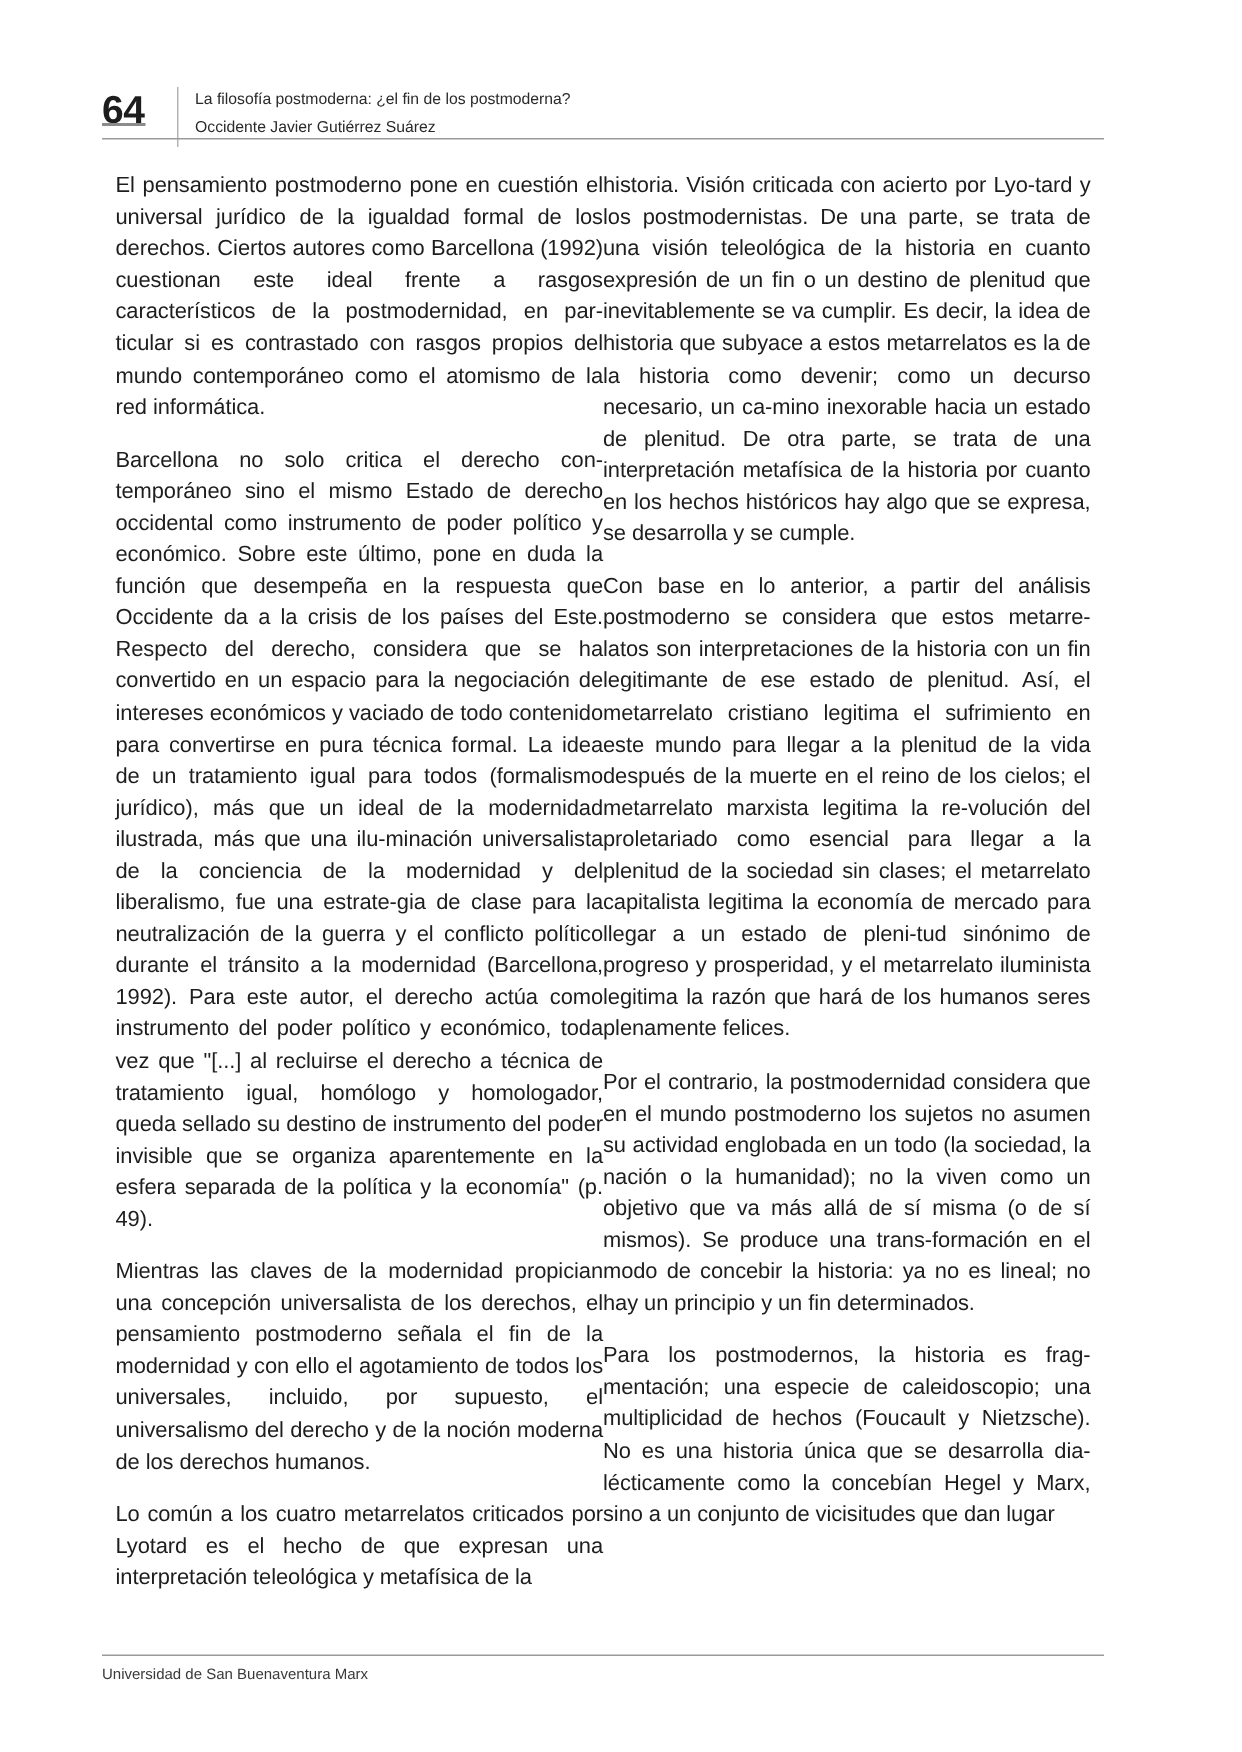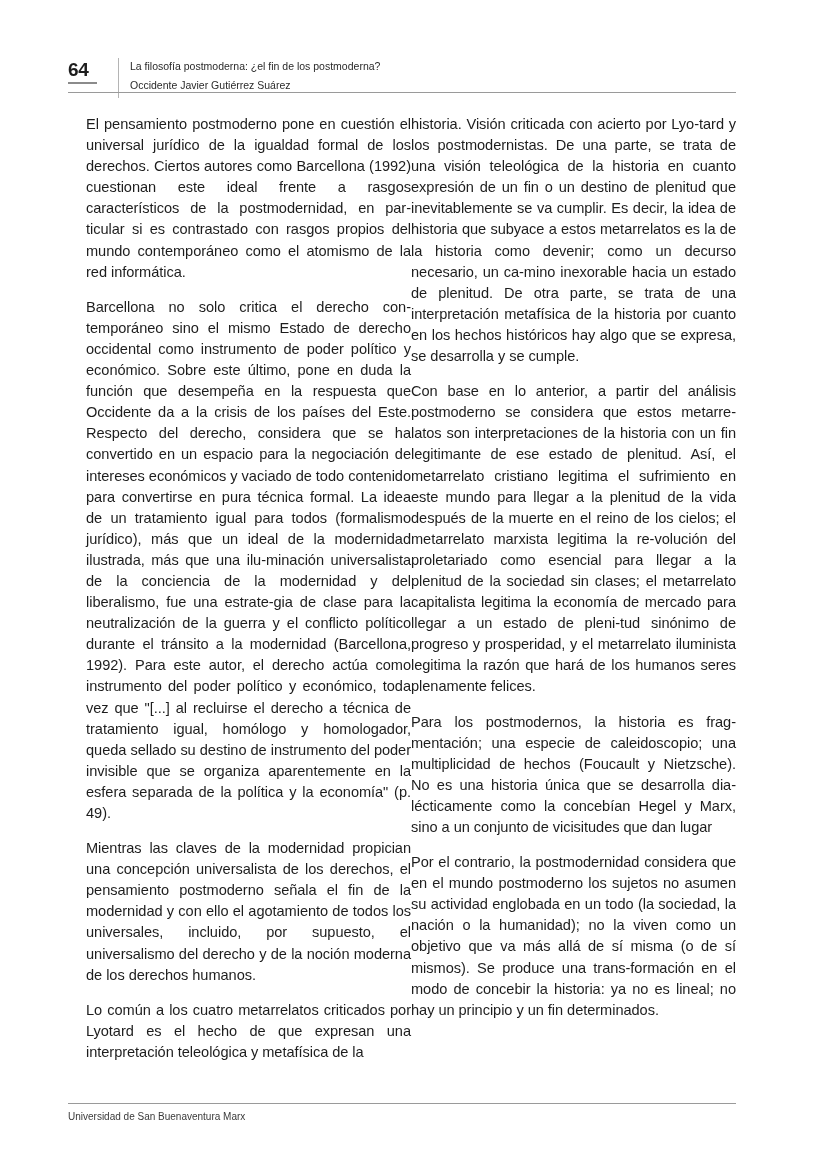--- a/index.html
+++ b/index.html
@@ -31,21 +31,21 @@
 
   .folio-block {
     position: absolute;
     left: 0;
     top: 2px;
     width: 46px;
     text-align: left;
   }
 
   .folio {
-    font-size: 19px;
+    font-size: 26px;
     font-weight: bold;
     letter-spacing: -0.3px;
     color: #1d1d1d;
     line-height: 1;
     display: block;
   }
 
   .folio-rule {
     position: absolute;
     left: 0;
@@ -95,21 +95,21 @@
   }
 
   
   .columns {
     position: absolute;
     left: 68px;
     top: 114px;
     width: 668px;
     height: 960px;
     display: flex;
-    justify-content: flex-end;
+    justify-content: center;
   }
 
   .col {
     width: 325px;
   }
 
   .col p {
     margin: 0 0 14px 0;
     font-size: 14.6px;
     line-height: 21.1px;
@@ -171,21 +171,21 @@
     <div class="col">
       <p>El pensamiento postmoderno pone en cuestión el universal jurídico de la igualdad formal de los derechos. Ciertos autores como Barcellona (1992) cuestionan este ideal frente a rasgos característicos de la postmodernidad, en par-ticular si es contrastado con rasgos propios del mundo contemporáneo como el atomismo de la red informática.</p>
       <p>Barcellona no solo critica el derecho con-temporáneo sino el mismo Estado de derecho occidental como instrumento de poder político y económico. Sobre este último, pone en duda la función que desempeña en la respuesta que Occidente da a la crisis de los países del Este. Respecto del derecho, considera que se ha convertido en un espacio para la negociación de intereses económicos y vaciado de todo contenido para convertirse en pura técnica formal. La idea de un tratamiento igual para todos (formalismo jurídico), más que un ideal de la modernidad ilustrada, más que una ilu-minación universalista de la conciencia de la modernidad y del liberalismo, fue una estrate-gia de clase para la neutralización de la guerra y el conflicto político durante el tránsito a la modernidad (Barcellona, 1992). Para este autor, el derecho actúa como instrumento del poder político y económico, toda vez que "[...] al recluirse el derecho a técnica de tratamiento igual, homólogo y homologador, queda sellado su destino de instrumento del poder invisible que se organiza aparentemente en la esfera separada de la política y la economía" (p. 49).</p>
       <p>Mientras las claves de la modernidad propician una concepción universalista de los derechos, el pensamiento postmoderno señala el fin de la modernidad y con ello el agotamiento de todos los universales, incluido, por supuesto, el universalismo del derecho y de la noción moderna de los derechos humanos.</p>
       <p>Lo común a los cuatro metarrelatos criticados por Lyotard es el hecho de que expresan una interpretación teleológica y metafísica de la</p>
     </div>
 
     <div class="col">
       <p>historia. Visión criticada con acierto por Lyo-tard y los postmodernistas. De una parte, se trata de una visión teleológica de la historia en cuanto expresión de un fin o un destino de plenitud que inevitablemente se va cumplir. Es decir, la idea de historia que subyace a estos metarrelatos es la de la historia como devenir; como un decurso necesario, un ca-mino inexorable hacia un estado de plenitud. De otra parte, se trata de una interpretación metafísica de la historia por cuanto en los hechos históricos hay algo que se expresa, se desarrolla y se cumple.</p>
       <p>Con base en lo anterior, a partir del análisis postmoderno se considera que estos metarre-latos son interpretaciones de la historia con un fin legitimante de ese estado de plenitud. Así, el metarrelato cristiano legitima el sufrimiento en este mundo para llegar a la plenitud de la vida después de la muerte en el reino de los cielos; el metarrelato marxista legitima la re-volución del proletariado como esencial para llegar a la plenitud de la sociedad sin clases; el metarrelato capitalista legitima la economía de mercado para llegar a un estado de pleni-tud sinónimo de progreso y prosperidad, y el metarrelato iluminista legitima la razón que hará de los humanos seres plenamente felices.</p>
+      <p>Por el contrario, la postmodernidad considera que en el mundo postmoderno los sujetos no asumen su actividad englobada en un todo (la sociedad, la nación o la humanidad); no la viven como un objetivo que va más allá de sí misma (o de sí mismos). Se produce una trans-formación en el modo de concebir la historia: ya no es lineal; no hay un principio y un fin determinados.</p>
       <p>Para los postmodernos, la historia es frag-mentación; una especie de caleidoscopio; una multiplicidad de hechos (Foucault y Nietzsche). No es una historia única que se desarrolla dia-lécticamente como la concebían Hegel y Marx, sino a un conjunto de vicisitudes que dan lugar</p>
-      <p>Por el contrario, la postmodernidad considera que en el mundo postmoderno los sujetos no asumen su actividad englobada en un todo (la sociedad, la nación o la humanidad); no la viven como un objetivo que va más allá de sí misma (o de sí mismos). Se produce una trans-formación en el modo de concebir la historia: ya no es lineal; no hay un principio y un fin determinados.</p>
     </div>
   </div>
 
   <div class="foot-rule"></div>
   <div class="footer-text">Universidad de San Buenaventura Marx</div>
 
 </div>
 
 </body></html>

